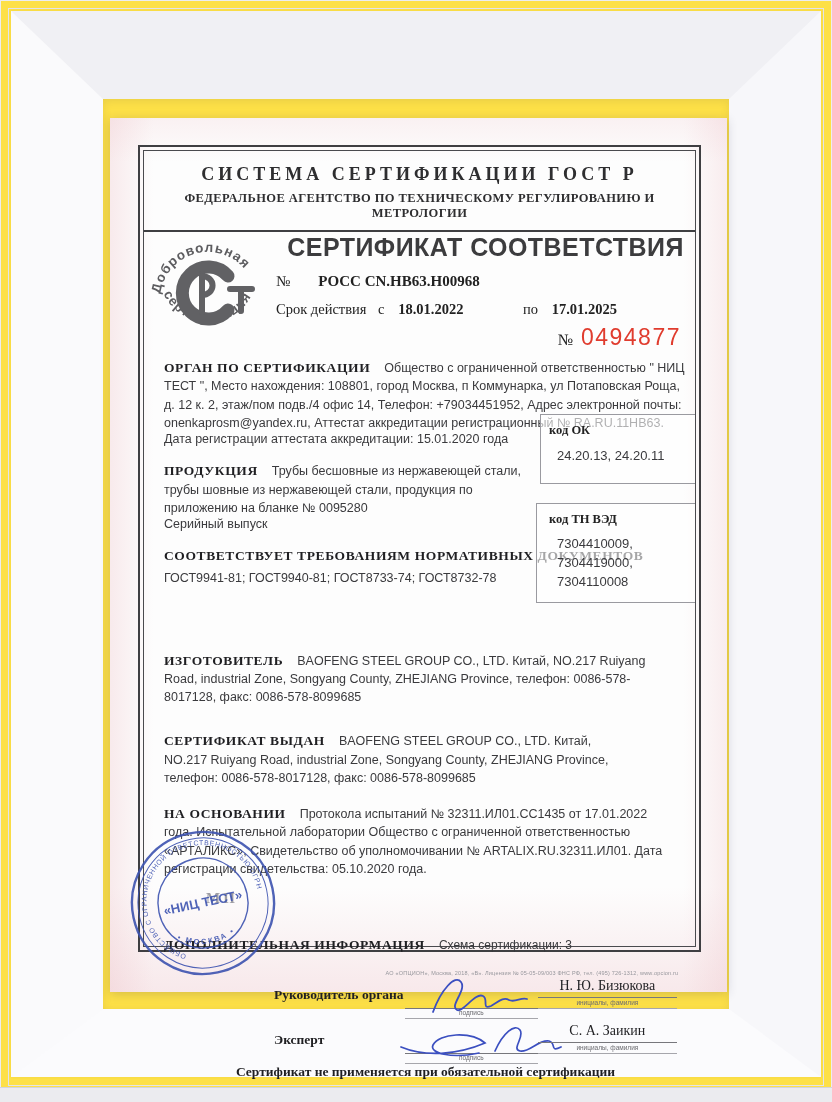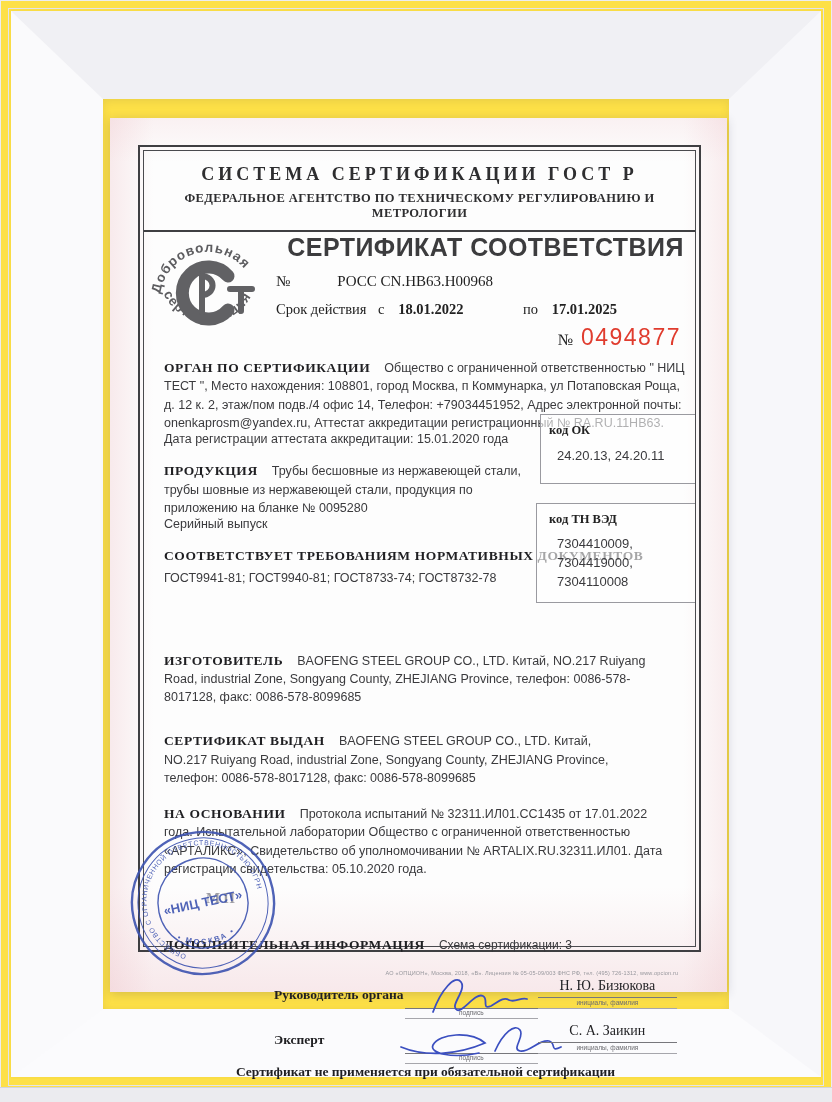--- a/index.html
+++ b/index.html
@@ -26,21 +26,21 @@
   .cert-header{padding:13px 6px 9px 6px;text-align:center;border-bottom:2px solid #3f3f42;}
   .hdr1{font-family:"Liberation Serif",serif;font-weight:bold;font-size:18px;letter-spacing:4px;color:#2e2e30;}
   .hdr2{font-family:"Liberation Serif",serif;font-weight:bold;font-size:12.5px;letter-spacing:.4px;color:#2e2e30;margin-top:6px;}
   
   .head-area{position:relative;height:118px;}
   .logo{position:absolute;left:2px;top:4px;}
   .title-wrap{margin-left:132px;text-align:center;padding-top:0;}
   .cert-title{display:inline-block;font-weight:bold;font-size:26px;color:#3c3c3e;letter-spacing:.5px;transform:scaleX(.96);}
   .num-line{margin:10px 0 0 132px;font-family:"Liberation Serif",serif;font-size:15px;color:#222;}
   .num-line .sym{margin-right:28px;}
-  .num-line .num-val{font-weight:normal;margin-left:19px;}
+  .num-line .num-val{font-weight:bold;}
   .validity-line{margin:11px 0 0 132px;font-family:"Liberation Serif",serif;font-size:14.5px;color:#222;}
   .validity-line .v-date{font-weight:bold;margin-left:10px;}
   .validity-line .v-to{margin-left:56px;}
   .red-line{text-align:right;padding-right:14px;margin-top:6px;}
   .red-line .sym{font-family:"Liberation Serif",serif;font-size:16px;color:#222;margin-right:8px;}
   .red-no{font-size:23px;color:#e03c2e;letter-spacing:1.5px;}
   
   .sections{padding:0 8px 0 20px;}
   .slabel{font-family:"Liberation Serif",serif;font-weight:bold;font-size:13.5px;letter-spacing:.6px;color:#1f1f22;margin-right:14px;}
   .stext{font-size:12.5px;line-height:1.3;color:#3a3a3d;}

